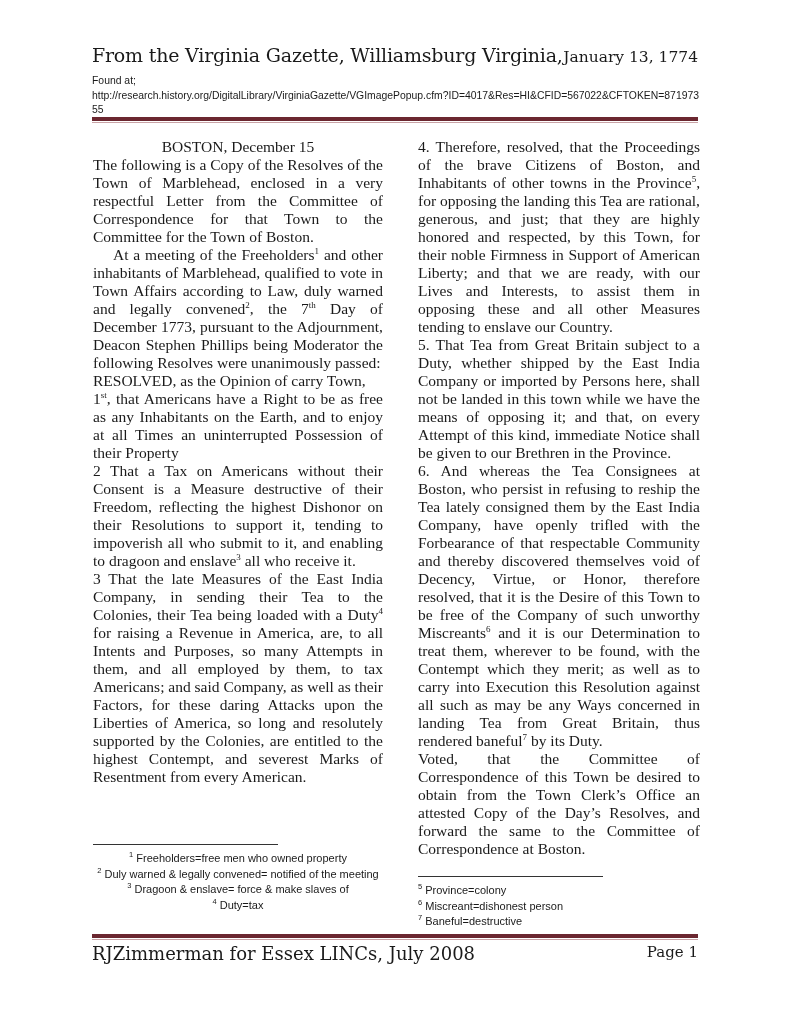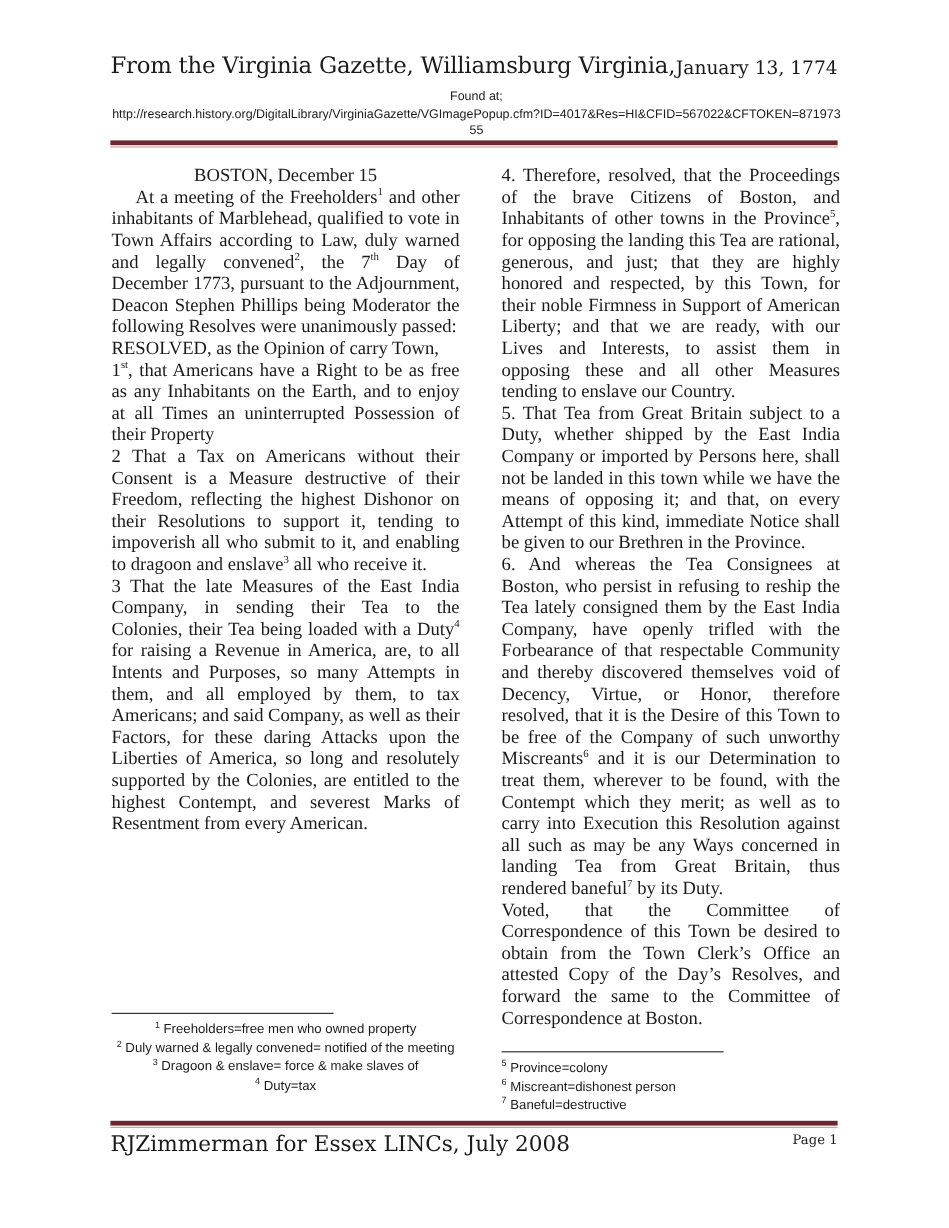--- a/index.html
+++ b/index.html
@@ -11,21 +11,20 @@
     font-family: "DejaVu Serif", serif; font-size: 19px; color: #1a1a1a; letter-spacing: -0.2px;
   }
   .header-date {
     position: absolute; right: 93px; top: 48px;
     font-family: "DejaVu Serif", serif; font-size: 15.5px; color: #1a1a1a;
   }
   .source-block {
     position: absolute; left: 92px; top: 74px; width: 610px;
     font-family: "Liberation Sans", sans-serif; font-size: 10.4px; line-height: 14.5px; color: #1a1a1a;
     word-break: break-all;
-    text-align: center;
   }
   .rule { position: absolute; left: 92px; width: 606px; }
   .rule .thick { height: 4px; background: #6b2730; }
   .rule .thin { height: 1px; background: #c9a3a6; margin-top: 1px; }
   .rule-top { top: 117px; }
   .rule-bottom { top: 934px; }
 
   .column {
     position: absolute; top: 138px;
     font-family: "Liberation Serif", serif; font-size: 15.5px; line-height: 18px; color: #1a1a1a;
@@ -48,21 +47,21 @@
   .fn-right { left: 418px; top: 883px; width: 280px; }
   .footnotes p { margin: 0; }
   .footnotes sup { font-size: 7.5px; }
 
   .footer-left {
     position: absolute; left: 92px; top: 943px;
     font-family: "DejaVu Serif", serif; font-size: 18px; color: #1a1a1a;
   }
   .footer-right {
     position: absolute; right: 93px; top: 943px;
-    font-family: "DejaVu Serif", serif; font-size: 11px; color: #1a1a1a;
+    font-family: "DejaVu Serif", serif; font-size: 15px; color: #1a1a1a;
   }
 </style>
 </head>
 <body>
 
 <div class="page">
 
   <div class="header-title">From the Virginia Gazette, Williamsburg Virginia,</div>
   <div class="header-date">January 13, 1774</div>
 
@@ -71,20 +70,21 @@
     <div>http://research.history.org/DigitalLibrary/VirginiaGazette/VGImagePopup.cfm?ID=4017&amp;Res=HI&amp;CFID=567022&amp;CFTOKEN=87197355</div>
   </div>
 
   <div class="rule rule-top">
     <div class="thick"></div>
     <div class="thin"></div>
   </div>
 
   <div class="column col-left">
     <p class="center">BOSTON, December 15</p>
+    <p>The following is a Copy of the Resolves of the Town of Marblehead, enclosed in a very respectful Letter from the Committee of Correspondence for that Town to the Committee for the Town of Boston.</p>
     <p class="indent"><span>At a meeting of the Freeholders</span><sup>1</sup><span> and other inhabitants of Marblehead, qualified to vote in Town Affairs according to Law, duly warned and legally convened</span><sup>2</sup><span>, the 7</span><sup>th</sup><span> Day of December 1773, pursuant to the Adjournment, Deacon Stephen Phillips being Moderator the following Resolves were unanimously passed:</span></p>
     <p>RESOLVED, as the Opinion of carry Town,</p>
     <p><span>1</span><sup>st</sup><span>, that Americans have a Right to be as free as any Inhabitants on the Earth, and to enjoy at all Times an uninterrupted Possession of their Property</span></p>
     <p><span>2 That a Tax on Americans without their Consent is a Measure destructive of their Freedom, reflecting the highest Dishonor on their Resolutions to support it, tending to impoverish all who submit to it, and enabling to dragoon and enslave</span><sup>3</sup><span> all who receive it.</span></p>
     <p><span>3 That the late Measures of the East India Company, in sending their Tea to the Colonies, their Tea being loaded with a Duty</span><sup>4</sup><span> for raising a Revenue in America, are, to all Intents and Purposes, so many Attempts in them, and all employed by them, to tax Americans; and said Company, as well as their Factors, for these daring Attacks upon the Liberties of America, so long and resolutely supported by the Colonies, are entitled to the highest Contempt, and severest Marks of Resentment from every American.</span></p>
   </div>
 
   <div class="column col-right">
     <p><span>4. Therefore, resolved, that the Proceedings of the brave Citizens of Boston, and Inhabitants of other towns in the Province</span><sup>5</sup><span>, for opposing the landing this Tea are rational, generous, and just; that they are highly honored and respected, by this Town, for their noble Firmness in Support of American Liberty; and that we are ready, with our Lives and Interests, to assist them in opposing these and all other Measures tending to enslave our Country.</span></p>
     <p>5. That Tea from Great Britain subject to a Duty, whether shipped by the East India Company or imported by Persons here, shall not be landed in this town while we have the means of opposing it; and that, on every Attempt of this kind, immediate Notice shall be given to our Brethren in the Province.</p>

